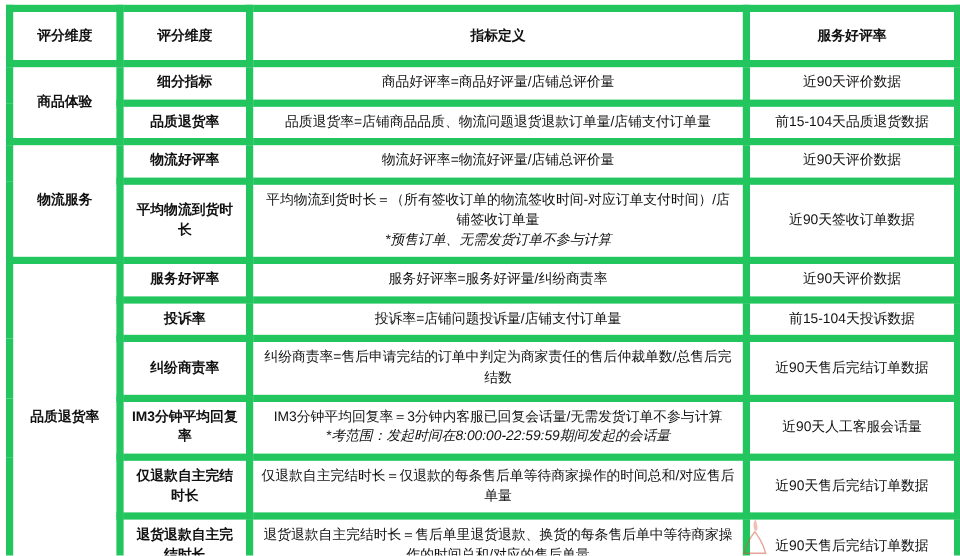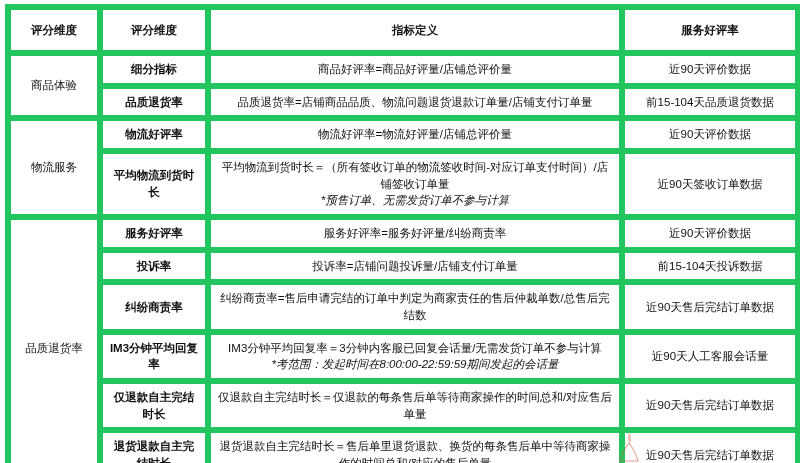--- a/index.html
+++ b/index.html
@@ -41,21 +41,21 @@
   .col-cycle { width: 176px; }
 
   .hdr td {
     text-align: center;
     font-weight: bold;
     font-size: 12px;
     height: 30px;
   }
   .c-dim {
     text-align: center;
-    font-weight: normal;
+    font-weight: bold;
     font-size: 12px;
   }
   .c-sub {
     text-align: center;
     font-weight: bold;
     font-size: 11.5px;
   }
   .c-def {
     text-align: left;
     font-size: 11.5px;

